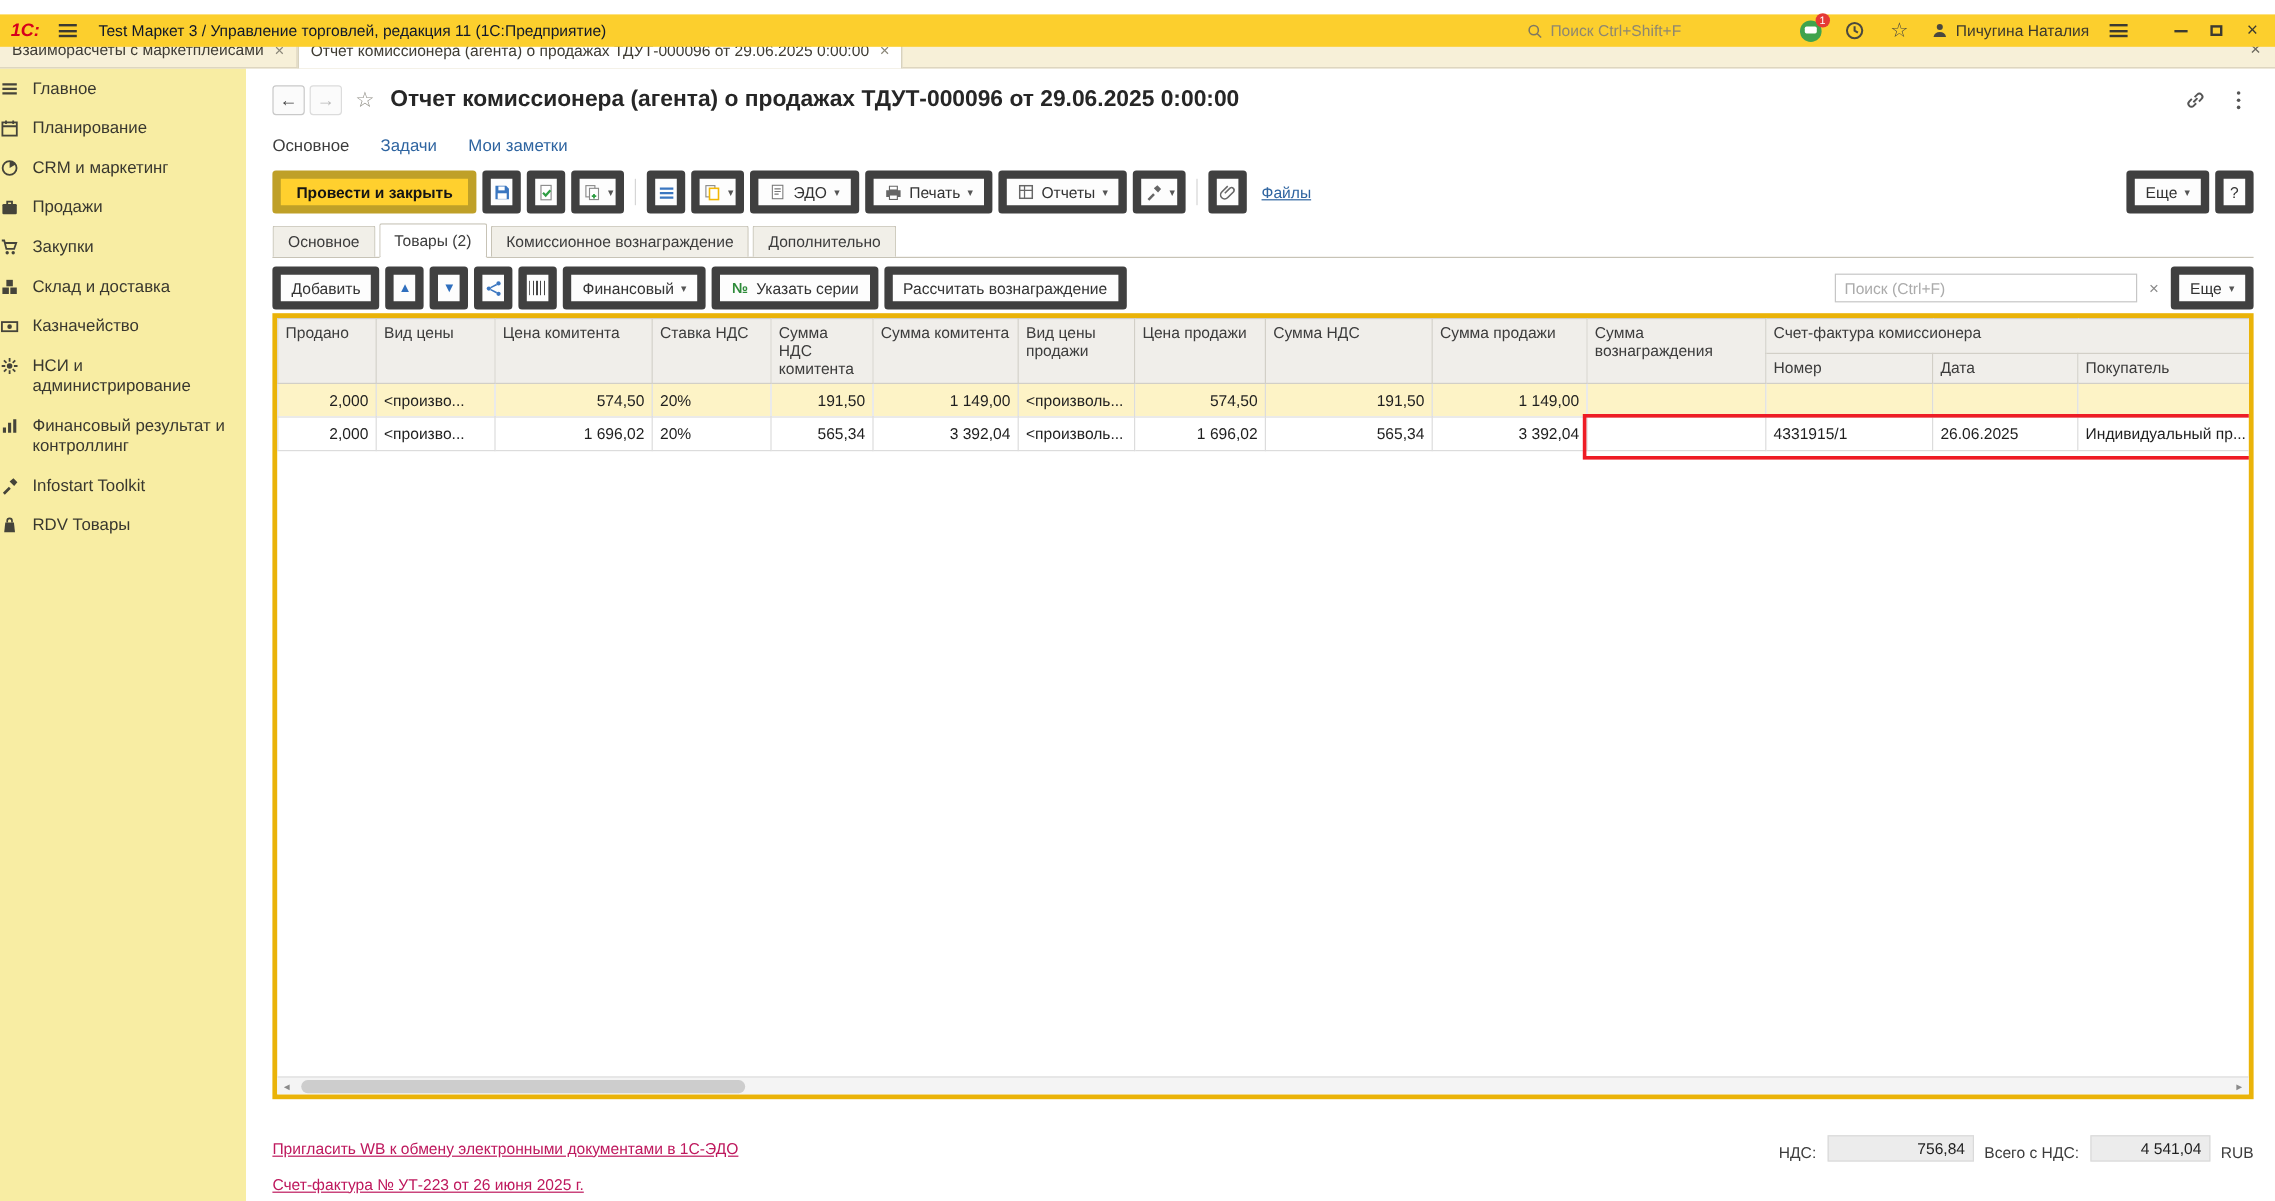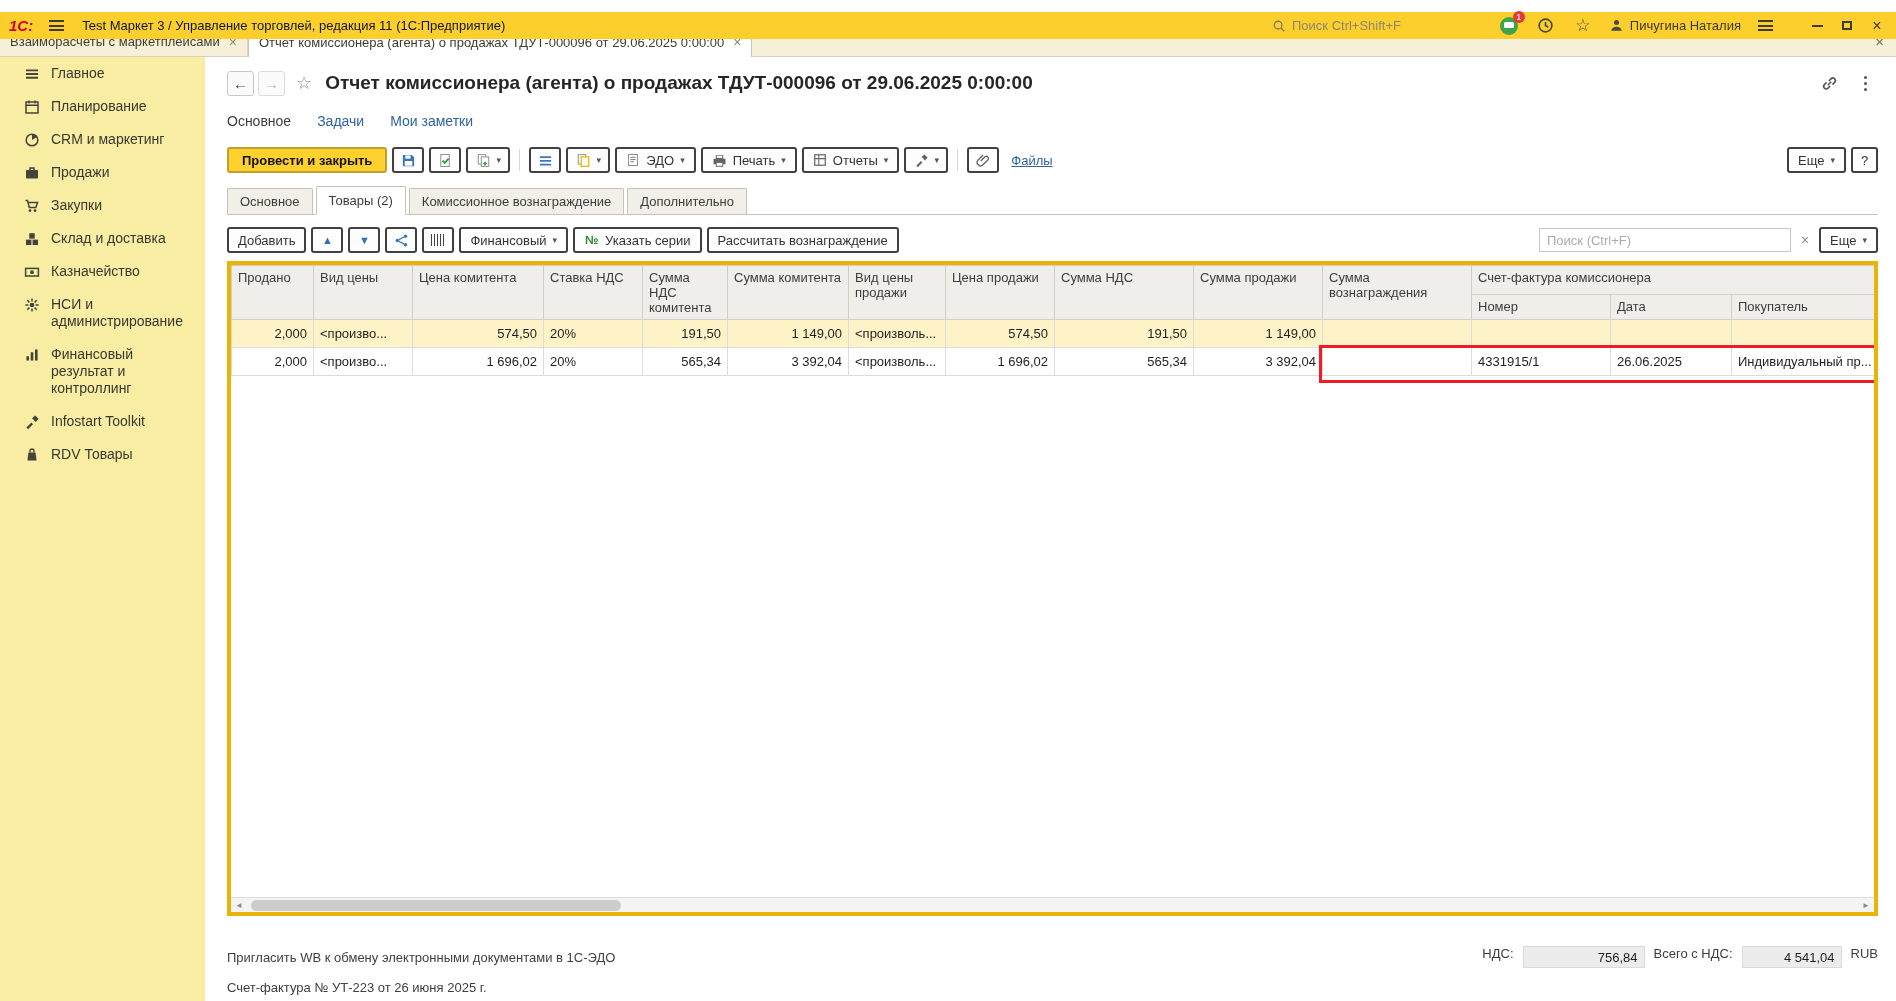--- a/index.html
+++ b/index.html
@@ -26,21 +26,21 @@
 
   
   .tabstrip{position:absolute;left:0;top:27px;width:100%;height:30px;background:#f7f0d8;border-bottom:1px solid #d8d0ba;display:flex;align-items:stretch;z-index:40}
   .wtab{display:flex;align-items:center;padding:2px 10px;font-size:13px;color:#3f3c33;border-right:1px solid #ddd5bd;white-space:nowrap;cursor:default}
   .wtab.active{background:#fff;border-left:1px solid #cfc7ad;border-right:1px solid #cfc7ad;margin-bottom:-1px;z-index:2}
   .wtab-close{margin-left:9px;color:#8a8678;font-size:14px;line-height:1;cursor:pointer}
   .strip-close{margin-left:auto;align-self:center;color:#6d6a5e;font-size:15px;padding:0 12px;cursor:pointer}
 
   
   .sidebar{position:absolute;left:0;top:57px;width:205px;bottom:0;background:#f8eda3}
-  .sb-item{display:flex;align-items:flex-start;gap:11px;padding:8px 8px 8px 24px;font-size:14px;color:#39382f;line-height:17px;cursor:pointer}
+  .sb-item{display:flex;align-items:flex-start;gap:11px;padding:8px 8px 8px 0;font-size:14px;color:#39382f;line-height:17px;cursor:pointer}
   .sb-ic{flex:0 0 16px;height:16px;margin-top:1px}
   .sb-ic svg{display:block}
 
   
   .main{position:absolute;left:205px;top:57px;right:0;bottom:0;background:#fff}
 
   .form-header{position:absolute;left:0;top:9px;right:0;height:34px;display:flex;align-items:center;padding:0 18px 0 22px}
   .navbtn{width:27px;height:25px;border:1px solid #c9c9c9;border-radius:3px;background:#fbfbfb;display:flex;align-items:center;justify-content:center;font-size:15px;color:#3f3f3f;cursor:pointer}
   .navbtn+.navbtn{margin-left:4px}
   .navbtn.disabled{color:#b9b9b9;border-color:#dcdcdc}
@@ -49,21 +49,21 @@
   .hdr-right{margin-left:auto;display:flex;align-items:center;gap:10px}
   .icbtn{width:26px;height:24px;display:flex;align-items:center;justify-content:center;cursor:pointer}
   .dots{width:3px;height:3px;background:#555;border-radius:50%;box-shadow:0 6px 0 #555,0 -6px 0 #555}
 
   .nav-links{position:absolute;top:53px;left:22px;height:22px;display:flex;align-items:center;gap:26px;font-size:14px}
   .nav-current{color:#3c3c3c;cursor:default}
   .nav-link{color:#2e64a0;cursor:pointer}
 
   
   .cmdbar{position:absolute;top:88px;left:22px;right:18px;height:30px;display:flex;align-items:center;gap:5px}
-  .btn{height:26px;border:2px solid #404040;background:#fdfdfd;border-radius:3px;display:inline-flex;align-items:center;gap:6px;padding:0 9px;font-size:13px;color:#333;white-space:nowrap;cursor:pointer}
+  .btn{height:36px;border:7px solid #404040;background:#fdfdfd;border-radius:3px;display:inline-flex;align-items:center;gap:6px;padding:0 9px;font-size:13px;color:#333;white-space:nowrap;cursor:pointer}
   .btn.icon{width:32px;padding:0;justify-content:center}
   .btn.icon.dd{width:44px}
   .btn.primary{background:#ffd02e;border-color:#bfa028;font-weight:bold;padding:0 13px;color:#141414}
   .caret{font-size:9px;color:#555;line-height:1}
   .vsep{width:1px;height:22px;background:#d6d6d6;margin:0 4px}
   .files-link{color:#2e64a0;text-decoration:underline;font-size:13px;margin-left:7px;cursor:pointer}
   .sp{flex:1}
   .btn.help{width:27px;justify-content:center}
 
   
@@ -91,22 +91,22 @@
   table.grid td{border:1px solid #dcdcdc;font-size:13px;color:#1f1f1f;padding:3px 6px;height:28px;white-space:nowrap;overflow:hidden}
   td.num{text-align:right}
   tr.sel td{background:#fdf3c6}
   .red-box{position:absolute;left:1088px;top:80px;width:560px;height:38px;border:3px solid #ee1c25;pointer-events:none;z-index:5}
   .hscroll{position:absolute;left:0;right:0;bottom:0;height:15px;background:#f4f4f4;border-top:1px solid #ddd;display:flex;align-items:center;justify-content:space-between}
   .hs-btn{width:16px;height:14px;display:flex;align-items:center;justify-content:center;color:#8a8a8a;font-size:8px;cursor:pointer}
   .hs-thumb{position:absolute;left:20px;width:370px;top:2px;height:11px;background:#cdcdcd;border-radius:6px;cursor:grab}
 
   
   .form-footer{position:absolute;left:22px;right:18px;bottom:32px;height:24px;display:flex;align-items:center}
-  .flink{color:#404040;font-size:13px;cursor:pointer;white-space:nowrap}
-  .fright{margin-left:auto;display:flex;align-items:flex-start;gap:9px}
+  .flink{color:#be185d;text-decoration:underline;font-size:13px;cursor:pointer;white-space:nowrap}
+  .fright{margin-left:auto;display:flex;align-items:flex-end;gap:9px}
   .flabel{font-size:13px;color:#3c3c3c}
   .fbox{height:22px;background:#ececec;border:1px solid #dadada;font-size:13px;color:#1f1f1f;display:flex;align-items:center;justify-content:flex-end;padding:0 6px}
   .fbox.vat{width:122px}
   .fbox.total{width:100px}
   .invoice-row{position:absolute;left:22px;bottom:5px;height:18px;display:flex;align-items:center}
 </style>
 </head>
 <body>
 
 <div class="titlebar">

